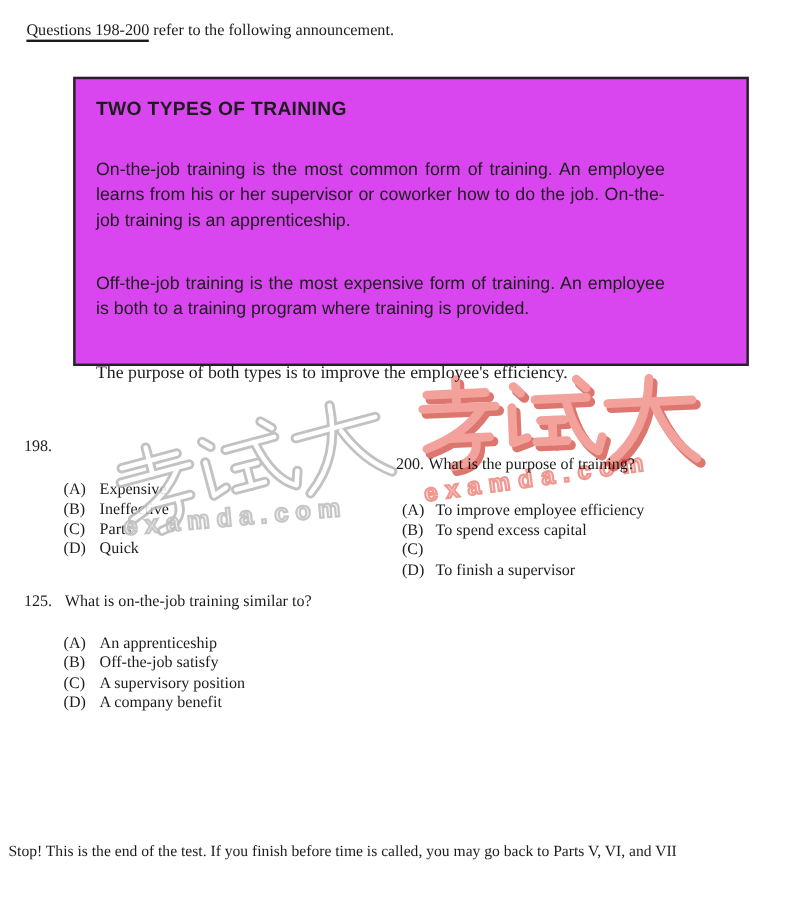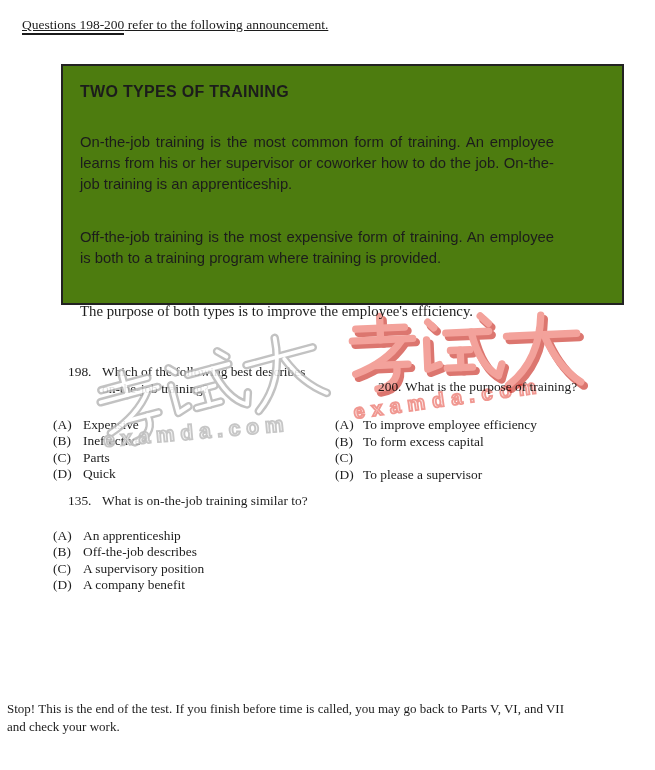--- a/index.html
+++ b/index.html
@@ -9,51 +9,51 @@
     background:#ffffff;
     font-family:"Liberation Serif", serif;
     color:#1c1c1c;
     overflow:hidden;
   }
   .page { position:absolute; inset:0; background:#fff; }
 
   
   .header {
     position:absolute; left:22px; top:17px;
-    font-size:13.5px; white-space:nowrap; z-index:1;text-decoration:underline;
+    font-size:13.5px; white-space:nowrap; z-index:1;
   }
   .header .u {
     border-bottom:2.5px solid #1b1b1b; padding-bottom:1px;
   }
 
   
   .ann-box {
     position:absolute; left:61px; top:64px;
     width:563px; height:241px;
     border:2px solid #222;
     padding:18px 68px 0 17px;
     font-family:"Liberation Sans", sans-serif;
     font-size:14.8px; line-height:21px;
-    z-index:1; background:#4d7c0f;
+    z-index:1; background:#d946ef;
   }
   .ann-title {
     font-size:16px; font-weight:bold; letter-spacing:0.3px;
     line-height:16px;
   }
   .ann-box p { text-align:justify;margin-top:32px; }
   .ann-p1 { margin-top:22px; }
   .ann-p2 { margin-top:22px; }
   .ann-p3 { margin-top:25px;font-family:Liberation Serif, serif; }
 
   
   .question { position:absolute; font-size:13.4px; line-height:17px; z-index:1; }
   .q198 { left:20px; top:363px; width:300px; }
   .q199 { left:20px; top:492px; width:330px; }
   .q200 { left:330px; top:378px; width:325px; }
-  .qrow { display:flex;margin-left:48px; }
+  .qrow { display:flex; }
   .qnum { flex:none; width:34px; }
   .q200 .qnum { width:27px; }
   .qtext { width:238px; }
   .q199 .qtext, .q200 .qtext { width:auto; white-space:nowrap; }
   .opts { margin:20px 0 0 33px; }
   .q199 .opts { margin-top:19px; }
   .q200 .opts { margin:22px 0 0 5px; }
   .opt { display:flex; line-height:16.4px; }
   .q200 .opt { line-height:16.6px; }
   .olabel { flex:none; width:30px; }
@@ -143,21 +143,20 @@
   <div class="ann-box">
     <div class="ann-title">TWO TYPES OF TRAINING</div>
     <p class="ann-p1">On-the-job training is the most common form of training. An employee learns from his or her supervisor or coworker how to do the job. On-the-job training is an apprenticeship.</p>
     <p class="ann-p2">Off-the-job training is the most expensive form of training. An employee is both to a training program where training is provided.</p>
     <p class="ann-p3">The purpose of both types is to improve the employee's efficiency.</p>
   </div>
 
   <div class="question q198">
     <div class="qrow">
       <span class="qnum">198.</span>
-      <span class="qtext">Which of the following best describes on-the-job training?</span>
     </div>
     <div class="opts">
       <div class="opt">
         <span class="olabel">(A)</span>
         <span>Expensive</span>
       </div>
       <div class="opt">
         <span class="olabel">(B)</span>
         <span>Ineffective</span>
       </div>
@@ -167,31 +166,31 @@
       </div>
       <div class="opt">
         <span class="olabel">(D)</span>
         <span>Quick</span>
       </div>
     </div>
   </div>
 
   <div class="question q199">
     <div class="qrow">
-      <span class="qnum">135.</span>
+      <span class="qnum">125.</span>
       <span class="qtext">What is on-the-job training similar to?</span>
     </div>
     <div class="opts">
       <div class="opt">
         <span class="olabel">(A)</span>
         <span>An apprenticeship</span>
       </div>
       <div class="opt">
         <span class="olabel">(B)</span>
-        <span>Off-the-job describes</span>
+        <span>Off-the-job satisfy</span>
       </div>
       <div class="opt">
         <span class="olabel">(C)</span>
         <span>A supervisory position</span>
       </div>
       <div class="opt">
         <span class="olabel">(D)</span>
         <span>A company benefit</span>
       </div>
     </div>
@@ -202,35 +201,34 @@
       <span class="qnum">200.</span>
       <span class="qtext">What is the purpose of training?</span>
     </div>
     <div class="opts">
       <div class="opt">
         <span class="olabel">(A)</span>
         <span>To improve employee efficiency</span>
       </div>
       <div class="opt">
         <span class="olabel">(B)</span>
-        <span>To form excess capital</span>
+        <span>To spend excess capital</span>
       </div>
       <div class="opt">
         <span class="olabel">(C)</span>
       </div>
       <div class="opt">
         <span class="olabel">(D)</span>
-        <span>To please a supervisor</span>
+        <span>To finish a supervisor</span>
       </div>
     </div>
   </div>
 
   <div class="footer">
     <div>Stop! This is the end of the test. If you finish before time is called, you may go back to Parts V, VI, and VII</div>
-    <div>and check your work.</div>
   </div>
 
   <div class="wm wm-gray">
     <span class="sr">考试大</span>
     <svg class="wm-svg" width="230" height="80" viewBox="0 0 240 84">
       <use href="#ksd" class="gray-out"></use>
       <use href="#ksd" class="gray-in"></use>
     </svg>
   </div>
   <div class="wm wm-gray-bubble">examda.com</div>

